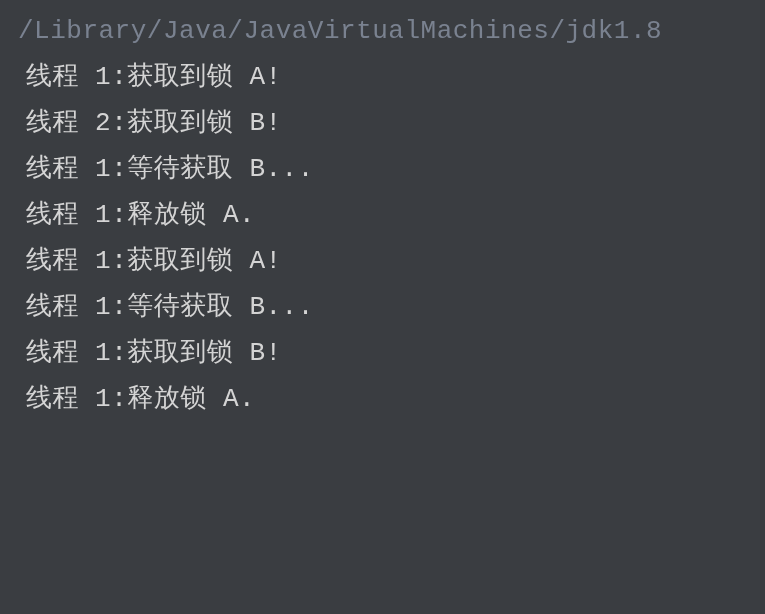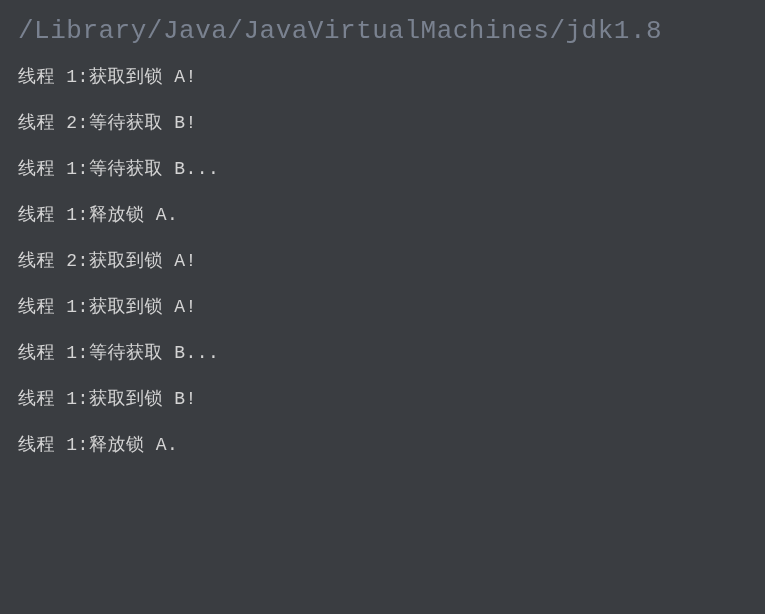--- a/index.html
+++ b/index.html
@@ -23,33 +23,33 @@
     .header-line {
       color: #7a8290;
       font-size: 26px;
       line-height: 46px;
       white-space: nowrap;
       overflow: hidden;
       letter-spacing: 0.5px;
     }
     .log-line {
       color: #d4d4d4;
-      font-size: 18px;
+      font-size: 26px;
       line-height: 46px;
       white-space: pre;
       letter-spacing: 0.5px;
+      margin-left: 8px;
     }
   </style>
 </head>
 <body>
 
 <div class="console">
   <div class="header-line">/Library/Java/JavaVirtualMachines/jdk1.8</div>
   <div class="log-line">线程 1:获取到锁 A!</div>
-  <div class="log-line">线程 2:等待获取 B!</div>
+  <div class="log-line">线程 2:获取到锁 B!</div>
   <div class="log-line">线程 1:等待获取 B...</div>
   <div class="log-line">线程 1:释放锁 A.</div>
-  <div class="log-line">线程 2:获取到锁 A!</div>
   <div class="log-line">线程 1:获取到锁 A!</div>
   <div class="log-line">线程 1:等待获取 B...</div>
   <div class="log-line">线程 1:获取到锁 B!</div>
   <div class="log-line">线程 1:释放锁 A.</div>
 </div>
 
 </body></html>

